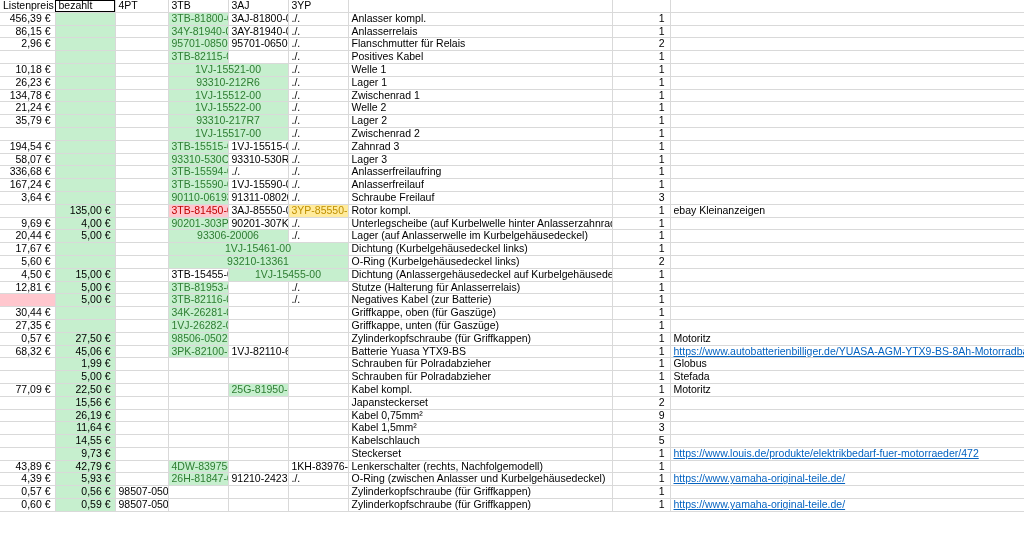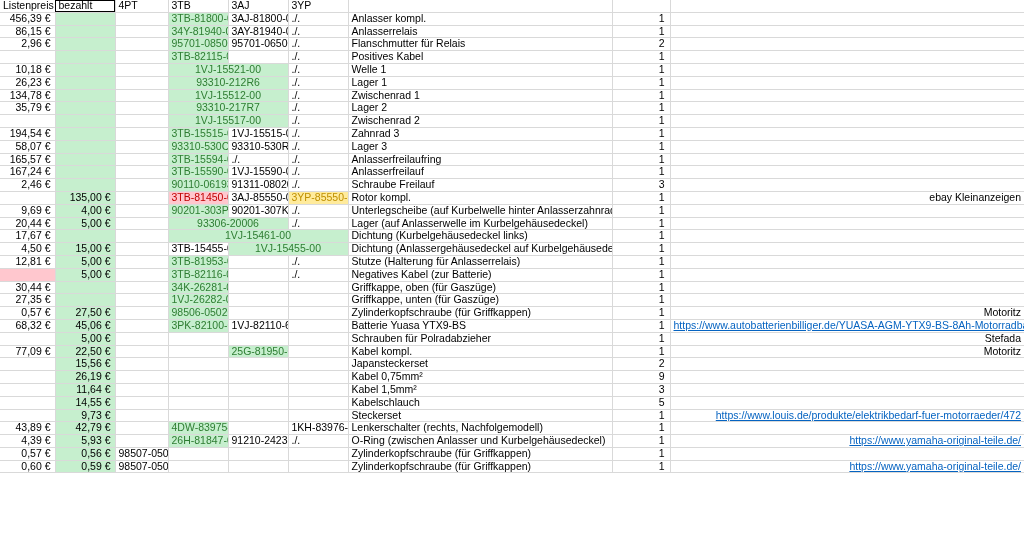--- a/index.html
+++ b/index.html
@@ -20,21 +20,21 @@
   .num{text-align:right;padding-right:4px;}
   .qty{text-align:right;padding-right:5px;}
   .col-paid{background:#c6efce;}
   .bg-good{background:#c6efce;}
   .tx-good{color:#2e7d32;}
   .bg-bad{background:#ffc7ce;}
   .tx-bad{color:#c00000;}
   .bg-neutral{background:#ffeb9c;}
   .tx-neutral{color:#bf8f00;}
   .center{text-align:center;margin-left:12px;}
-  .note-cell{overflow:visible;border-right:none;text-align:right;}
+  .note-cell{overflow:visible;border-right:none;}
   .link{color:#0563c1;text-decoration:underline;cursor:pointer;}
 </style>
 </head>
 <body>
 
 <div class="sheet">
   <table>
     <colgroup>
       <col style="width:55px">
         <col style="width:60px">
@@ -128,20 +128,30 @@
           <td class="num">134,78 €</td>
           <td class="num col-paid"></td>
           <td></td>
           <td class="center bg-good tx-good" colspan="2">1VJ-15512-00</td>
           <td>./.</td>
           <td>Zwischenrad 1</td>
           <td class="qty">1</td>
           <td class="note-cell"></td>
         </tr>
         <tr>
+          <td class="num">21,24 €</td>
+          <td class="num col-paid"></td>
+          <td></td>
+          <td class="center bg-good tx-good" colspan="2">1VJ-15522-00</td>
+          <td>./.</td>
+          <td>Welle 2</td>
+          <td class="qty">1</td>
+          <td class="note-cell"></td>
+        </tr>
+        <tr>
           <td class="num">35,79 €</td>
           <td class="num col-paid"></td>
           <td></td>
           <td class="center bg-good tx-good" colspan="2">93310-217R7</td>
           <td>./.</td>
           <td>Lager 2</td>
           <td class="qty">1</td>
           <td class="note-cell"></td>
         </tr>
         <tr>
@@ -170,21 +180,21 @@
           <td class="num col-paid"></td>
           <td></td>
           <td class="bg-good tx-good">93310-530C7</td>
           <td>93310-530R5</td>
           <td>./.</td>
           <td>Lager 3</td>
           <td class="qty">1</td>
           <td class="note-cell"></td>
         </tr>
         <tr>
-          <td class="num">165,57 €</td>
+          <td class="num">336,68 €</td>
           <td class="num col-paid"></td>
           <td></td>
           <td class="bg-good tx-good">3TB-15594-00</td>
           <td>./.</td>
           <td>./.</td>
           <td>Anlasserfreilaufring</td>
           <td class="qty">1</td>
           <td class="note-cell"></td>
         </tr>
         <tr>
@@ -192,21 +202,21 @@
           <td class="num col-paid"></td>
           <td></td>
           <td class="bg-good tx-good">3TB-15590-00</td>
           <td>1VJ-15590-00</td>
           <td>./.</td>
           <td>Anlasserfreilauf</td>
           <td class="qty">1</td>
           <td class="note-cell"></td>
         </tr>
         <tr>
-          <td class="num">2,46 €</td>
+          <td class="num">3,64 €</td>
           <td class="num col-paid"></td>
           <td></td>
           <td class="bg-good tx-good">90110-06193</td>
           <td>91311-08020</td>
           <td>./.</td>
           <td>Schraube Freilauf</td>
           <td class="qty">3</td>
           <td class="note-cell"></td>
         </tr>
         <tr>
@@ -244,20 +254,29 @@
         <tr>
           <td class="num">17,67 €</td>
           <td class="num col-paid"></td>
           <td></td>
           <td class="center bg-good tx-good" colspan="3">1VJ-15461-00</td>
           <td>Dichtung (Kurbelgehäusedeckel links)</td>
           <td class="qty">1</td>
           <td class="note-cell"></td>
         </tr>
         <tr>
+          <td class="num">5,60 €</td>
+          <td class="num col-paid"></td>
+          <td></td>
+          <td class="center bg-good tx-good" colspan="3">93210-13361</td>
+          <td>O-Ring (Kurbelgehäusedeckel links)</td>
+          <td class="qty">2</td>
+          <td class="note-cell"></td>
+        </tr>
+        <tr>
           <td class="num">4,50 €</td>
           <td class="num col-paid">15,00 €</td>
           <td></td>
           <td>3TB-15455-00</td>
           <td class="center bg-good tx-good" colspan="2">1VJ-15455-00</td>
           <td>Dichtung (Anlassergehäusedeckel auf Kurbelgehäusedeckel)</td>
           <td class="qty">1</td>
           <td class="note-cell"></td>
         </tr>
         <tr>
@@ -318,20 +337,31 @@
         <tr>
           <td class="num">68,32 €</td>
           <td class="num col-paid">45,06 €</td>
           <td></td>
           <td class="bg-good tx-good">3PK-82100-00</td>
           <td>1VJ-82110-62</td>
           <td></td>
           <td>Batterie Yuasa YTX9-BS</td>
           <td class="qty">1</td>
           <td class="note-cell"><span class="link">https://www.autobatterienbilliger.de/YUASA-AGM-YTX9-BS-8Ah-Motorradbatterie</span></td>
+        </tr>
+        <tr>
+          <td class="num"></td>
+          <td class="num col-paid">1,99 €</td>
+          <td></td>
+          <td></td>
+          <td></td>
+          <td></td>
+          <td>Schrauben für Polradabzieher</td>
+          <td class="qty">1</td>
+          <td class="note-cell"><span>Globus</span></td>
         </tr>
         <tr>
           <td class="num"></td>
           <td class="num col-paid">5,00 €</td>
           <td></td>
           <td></td>
           <td></td>
           <td></td>
           <td>Schrauben für Polradabzieher</td>
           <td class="qty">1</td>

